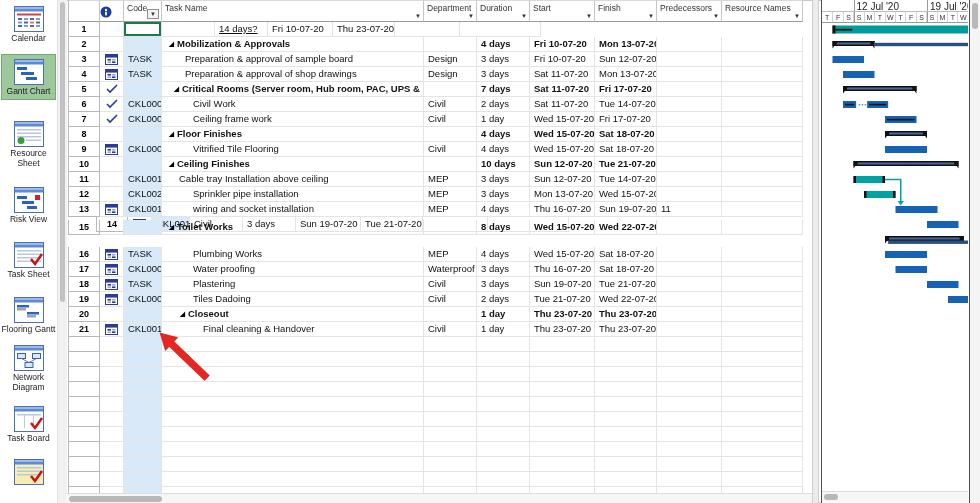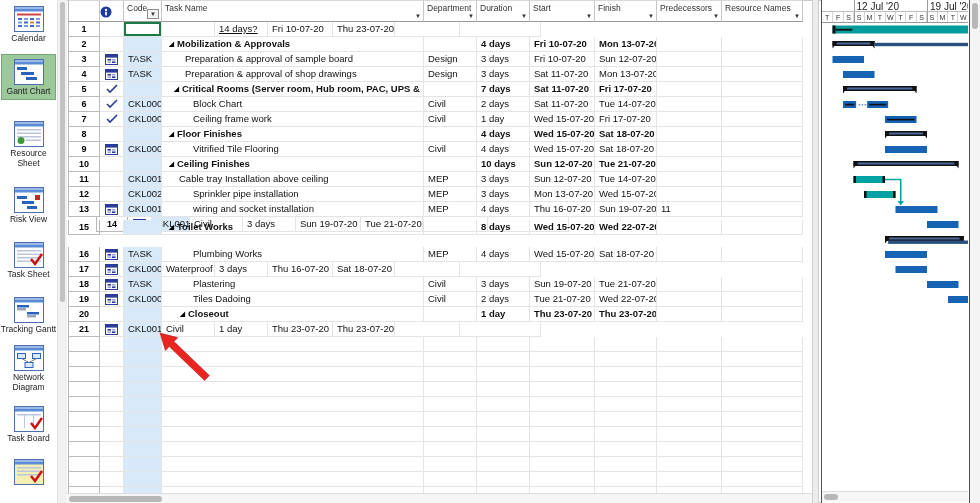--- a/index.html
+++ b/index.html
@@ -129,21 +129,21 @@
       <div class="sb-item" style="margin-top: 18px;">
         <svg class="ic" width="30" height="26" viewBox="0 0 30 26">
     <rect x="0.5" y="0.5" width="29" height="25" fill="#fff" stroke="#4e6fae"></rect>
     <rect x="1" y="1" width="28" height="4.5" fill="#5b8bd6"></rect>
           <rect x="1" y="1" width="28" height="2" fill="#9db9e8"></rect>
           <rect x="3" y="8" width="12" height="2.5" fill="#2a62c0"></rect>
           <rect x="3" y="11" width="9" height="2.5" fill="#9aa6b8"></rect>
           <rect x="13" y="15" width="12" height="2.5" fill="#2a62c0"></rect>
           <rect x="13" y="18" width="9" height="2.5" fill="#9aa6b8"></rect>
         </svg>
-        <div class="sb-label">Tracking Gantt</div>
+        <div class="sb-label">Flooring Gantt</div>
       </div>
       <div class="sb-item" style="margin-top: 11px;">
         <svg class="ic" width="30" height="26" viewBox="0 0 30 26">
     <rect x="0.5" y="0.5" width="29" height="25" fill="#fff" stroke="#4e6fae"></rect>
     <rect x="1" y="1" width="28" height="4.5" fill="#5b8bd6"></rect>
           <rect x="1" y="1" width="28" height="2" fill="#9db9e8"></rect>
           <rect x="3.5" y="8.5" width="8" height="5" fill="#dce8fa" stroke="#2a62c0"></rect>
           <rect x="18.5" y="8.5" width="8" height="5" fill="#dce8fa" stroke="#2a62c0"></rect>
           <rect x="11" y="17.5" width="8" height="5" fill="#dce8fa" stroke="#2a62c0"></rect>
           <path d="M7.5 13.5 L15 17.5 M22.5 13.5 L15 17.5" stroke="#777" fill="none"></path>
@@ -295,21 +295,21 @@
           <div class="c " style="width: 62px;">Fri 17-07-20</div>
           <div class="c " style="width: 65px;"></div>
           <div class="c " style="width: 81px;"></div>
         </div>
         <div class="row" style="top: 97px;">
           <div class="c num" style="width: 32px;">6</div>
           <div class="c ind" style="width: 24px;"><svg width="12" height="10" viewBox="0 0 12 10" style="margin-top:2px">
   <path d="M1 5 L4 8 L11 1" stroke="#2b3a9b" stroke-width="1.6" fill="none"></path>
             </svg></div>
           <div class="c codeblue" style="width: 38px;">CKL0003</div>
-          <div class="c " style="width: 262px; padding-left: 31px;"><span>Block Chart</span></div>
+          <div class="c " style="width: 262px; padding-left: 31px;"><span>Civil Work</span></div>
           <div class="c " style="width: 53px;">Civil</div>
           <div class="c " style="width: 53px;">2 days</div>
           <div class="c " style="width: 65px;">Sat 11-07-20</div>
           <div class="c " style="width: 62px;">Tue 14-07-20</div>
           <div class="c " style="width: 65px;"></div>
           <div class="c " style="width: 81px;"></div>
         </div>
         <div class="row" style="top: 112px;">
           <div class="c num" style="width: 32px;">7</div>
           <div class="c ind" style="width: 24px;"><svg width="12" height="10" viewBox="0 0 12 10" style="margin-top:2px">
@@ -463,20 +463,21 @@
           <div class="c num" style="width: 32px;">17</div>
           <div class="c ind" style="width: 24px;"><svg width="13" height="11" viewBox="0 0 13 11" style="margin-top:2px">
   <rect x="0.5" y="0.5" width="12" height="10" fill="#fff" stroke="#2b3a9b"></rect>
               <rect x="1" y="1" width="11" height="2.6" fill="#2b3a9b"></rect>
   <rect x="2.5" y="5" width="3.5" height="1.6" fill="#2b3a9b"></rect>
               <rect x="7" y="5" width="3.5" height="1.6" fill="#98a6d8"></rect>
   <rect x="2.5" y="7.4" width="3.5" height="1.6" fill="#98a6d8"></rect>
               <rect x="7" y="7.4" width="3.5" height="1.6" fill="#2b3a9b"></rect>
             </svg></div>
           <div class="c codeblue" style="width: 38px;">CKL0004</div>
+          <div class="c " style="width: 262px; padding-left: 31px;"><span>Water proofing</span></div>
           <div class="c " style="width: 53px;">Waterproof</div>
           <div class="c " style="width: 53px;">3 days</div>
           <div class="c " style="width: 65px;">Thu 16-07-20</div>
           <div class="c " style="width: 62px;">Sat 18-07-20</div>
           <div class="c " style="width: 65px;"></div>
           <div class="c " style="width: 81px;"></div>
         </div>
         <div class="row" style="top: 277px;">
           <div class="c num" style="width: 32px;">18</div>
           <div class="c ind" style="width: 24px;"><svg width="13" height="11" viewBox="0 0 13 11" style="margin-top:2px">
@@ -531,20 +532,21 @@
           <div class="c num" style="width: 32px;">21</div>
           <div class="c ind" style="width: 24px;"><svg width="13" height="11" viewBox="0 0 13 11" style="margin-top:2px">
   <rect x="0.5" y="0.5" width="12" height="10" fill="#fff" stroke="#2b3a9b"></rect>
               <rect x="1" y="1" width="11" height="2.6" fill="#2b3a9b"></rect>
   <rect x="2.5" y="5" width="3.5" height="1.6" fill="#2b3a9b"></rect>
               <rect x="7" y="5" width="3.5" height="1.6" fill="#98a6d8"></rect>
   <rect x="2.5" y="7.4" width="3.5" height="1.6" fill="#98a6d8"></rect>
               <rect x="7" y="7.4" width="3.5" height="1.6" fill="#2b3a9b"></rect>
             </svg></div>
           <div class="c codeblue" style="width: 38px;">CKL0011</div>
+          <div class="c " style="width: 262px; padding-left: 41px;"><span>Final cleaning &amp; Handover</span></div>
           <div class="c " style="width: 53px;">Civil</div>
           <div class="c " style="width: 53px;">1 day</div>
           <div class="c " style="width: 65px;">Thu 23-07-20</div>
           <div class="c " style="width: 62px;">Thu 23-07-20</div>
           <div class="c " style="width: 65px;"></div>
           <div class="c " style="width: 81px;"></div>
         </div>
         <div class="row" style="top: 337px;">
           <div class="c num" style="width: 32px;"></div>
           <div class="c ind" style="width: 24px;"></div>

